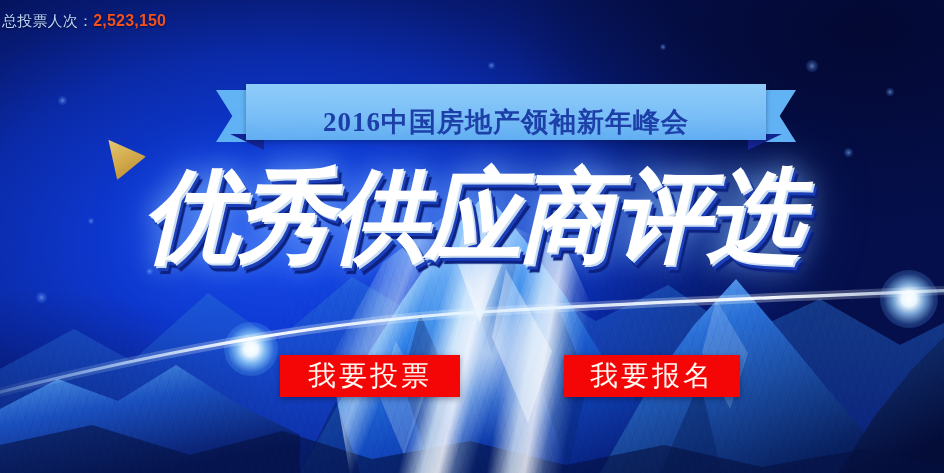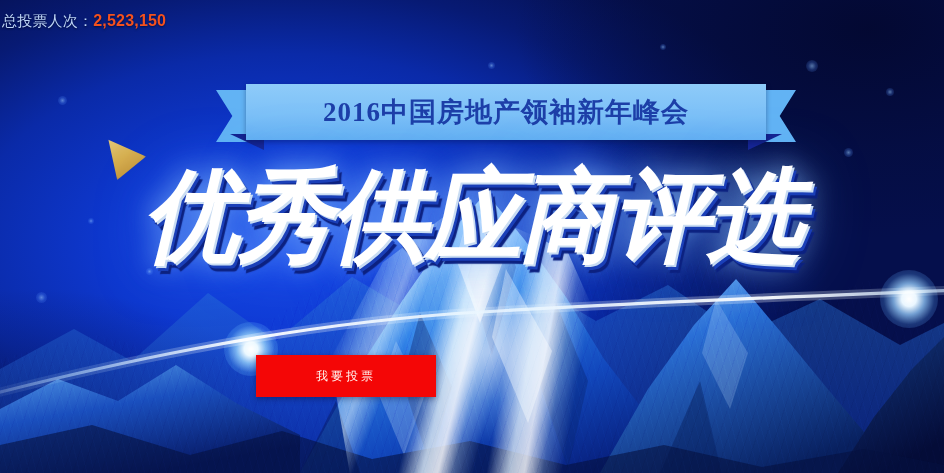--- a/index.html
+++ b/index.html
@@ -112,21 +112,21 @@
   .ribbon .tail-r { right:0;
     clip-path:polygon(0% 0%, 100% 0%, 66% 50%, 100% 100%, 0% 100%); }
   .ribbon .fold {
     position:absolute; top:50px; width:34px; height:16px; background:#13208f;
   }
   .ribbon .fold-l { left:14px; clip-path:polygon(0% 0%, 100% 0%, 100% 100%); }
   .ribbon .fold-r { right:14px; clip-path:polygon(0% 0%, 100% 0%, 0% 100%); }
   .ribbon .band {
     position:absolute; left:30px; right:30px; top:0; height:56px;
     background:linear-gradient(180deg, #8ecbf9 0%, #7cc0f7 55%, #63aff2 100%);
-    display:flex; align-items:center; justify-content:center;
+    display:flex; align-items:flex-end; justify-content:center;
     box-shadow:0 2px 5px rgba(0,8,50,.35);
   }
   .ribbon .band span {
     font-family:"Liberation Serif", serif;
     font-size:27px; font-weight:bold; color:#1d3fa8;
     letter-spacing:1px; white-space:nowrap;
   }
 
   
   .headline {
@@ -144,23 +144,24 @@
       0 0 26px rgba(150,200,255,.75),
       0 0 54px rgba(90,160,255,.55);
     transform:scaleY(1.06);
   }
 
   
   .cta { position:absolute; top:355px; height:42px; }
   .cta button {
     width:100%; height:100%; border:0; cursor:pointer;
     background:#f40606;
-    color:#fff7f2; font-size:12px; letter-spacing:3px;
+    color:#fff7f2; font-size:28px; letter-spacing:3px;
     font-family:"Liberation Sans", sans-serif;
     box-shadow:0 2px 6px rgba(0,0,30,.35);
+    margin-left:24px;
   }
   .cta-vote     { left:256px; width:180px; }
   .cta-register { left:540px; width:176px; }
 
   
   .organiser {
     position:absolute; left:0; right:0; top:431px;
     text-align:center; white-space:nowrap;
     font-size:21px; font-weight:bold; color:#ffffff;
     letter-spacing:1.5px;
@@ -277,15 +278,18 @@
     <div class="band">
       <span>2016中国房地产领袖新年峰会</span>
     </div>
   </div>
 
   <div class="headline">优秀供应商评选</div>
 
   <div class="cta cta-vote">
     <button>我要投票</button>
   </div>
+  <div class="cta cta-register">
+    <button>我要报名</button>
+  </div>
 
 
 </div>
 
 </body></html>

